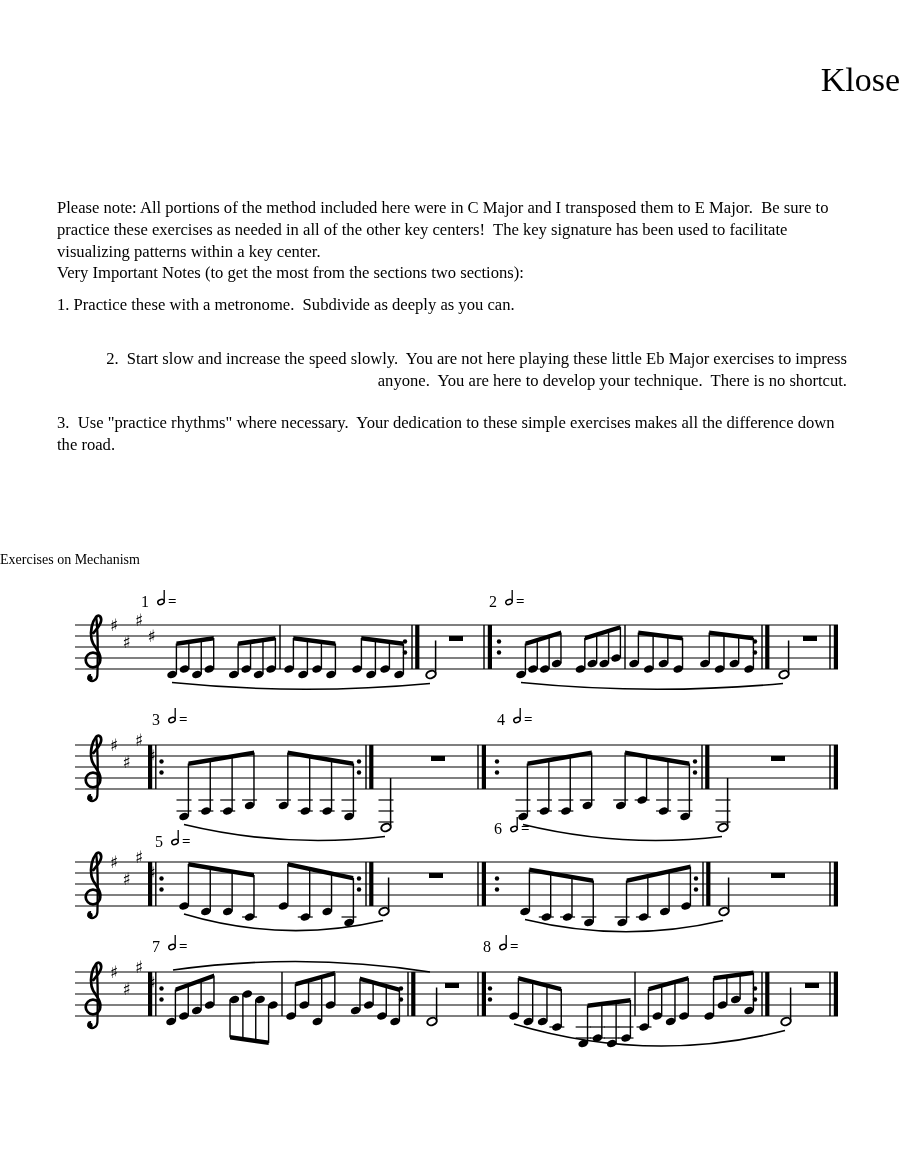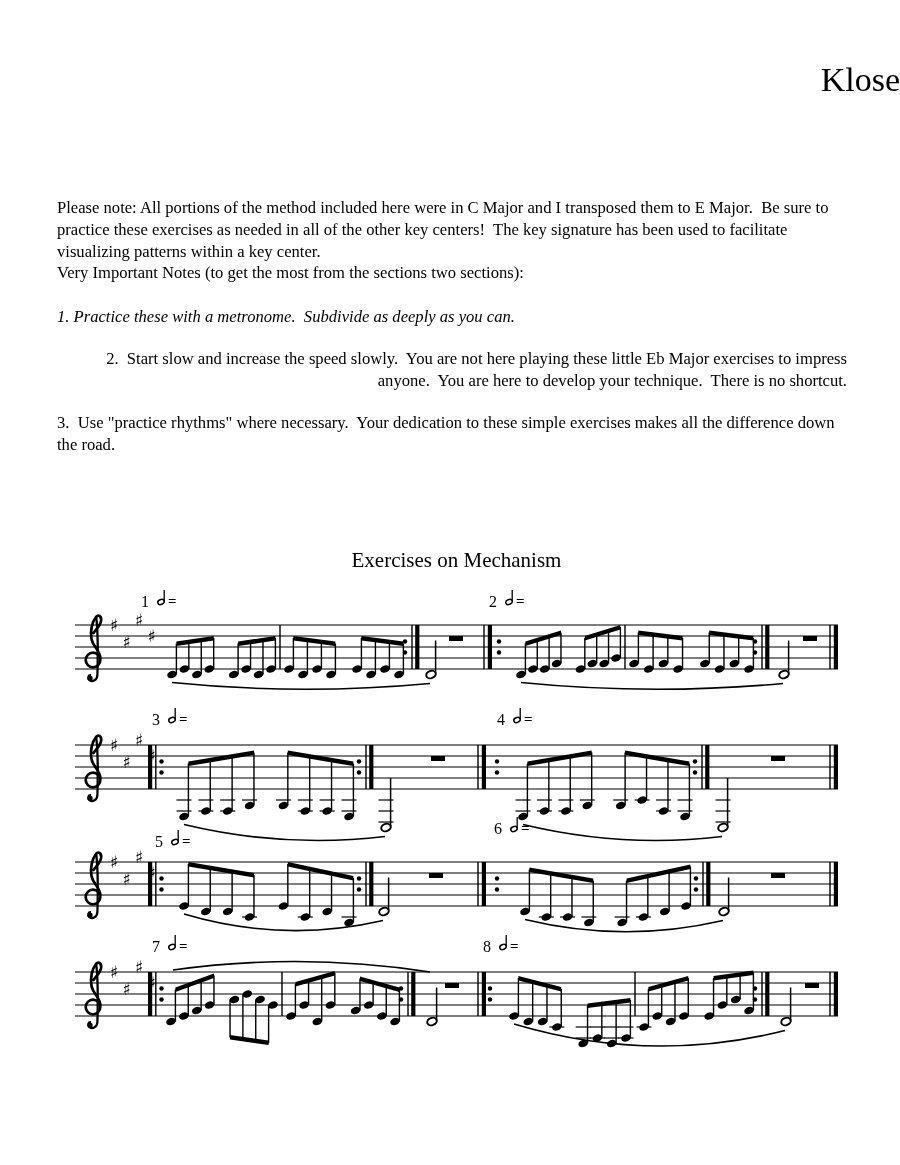--- a/index.html
+++ b/index.html
@@ -6,26 +6,26 @@
   .page{position:relative;width:900px;height:1165px;background:#fff;color:#000;
         font-family:"Liberation Serif","DejaVu Serif",serif;overflow:hidden;}
   .title{position:absolute;left:0;right:0;top:62px;text-align:right;
          font-size:34px;line-height:36px;}
   .subtitle{position:absolute;left:0;right:0;top:101px;text-align:center;
          font-size:20px;line-height:24px;}
   .body-text{position:absolute;left:57px;width:790px;font-size:16.6px;
          line-height:21.9px;white-space:pre-wrap;}
   .p-note{top:177px;margin-top:20px;}
   .p-heading{top:262px;}
-  .p-item1{top:306px;font-style:italic;}
+  .p-item1{top:294px;}
   .p-item2{top:348px;text-align:right;}
   .p-item3{top:412px;}
   .bold{font-weight:normal;}
-  .section-title{position:absolute;left:0;right:0;top:548px;text-align:center;
-         font-size:21px;line-height:24px;padding-left:13px;}
+  .section-title{position:absolute;left:0;right:0;top:548px;text-align:left;
+         font-size:14px;line-height:24px;}
   .music{position:absolute;left:0;top:0;width:900px;height:1165px;}
   svg.system{position:absolute;left:0;width:900px;height:160px;overflow:visible;}
 </style>
 </head>
 <body>
 
 <div class="page">
   <div class="title">Klose</div>
 
   <div class="body-text p-note">Please note: All portions of the method included here were in C Major and I transposed them to E Major.  Be sure to practice these exercises as needed in all of the other key centers!  The key signature has been used to facilitate visualizing patterns within a key center.</div>

